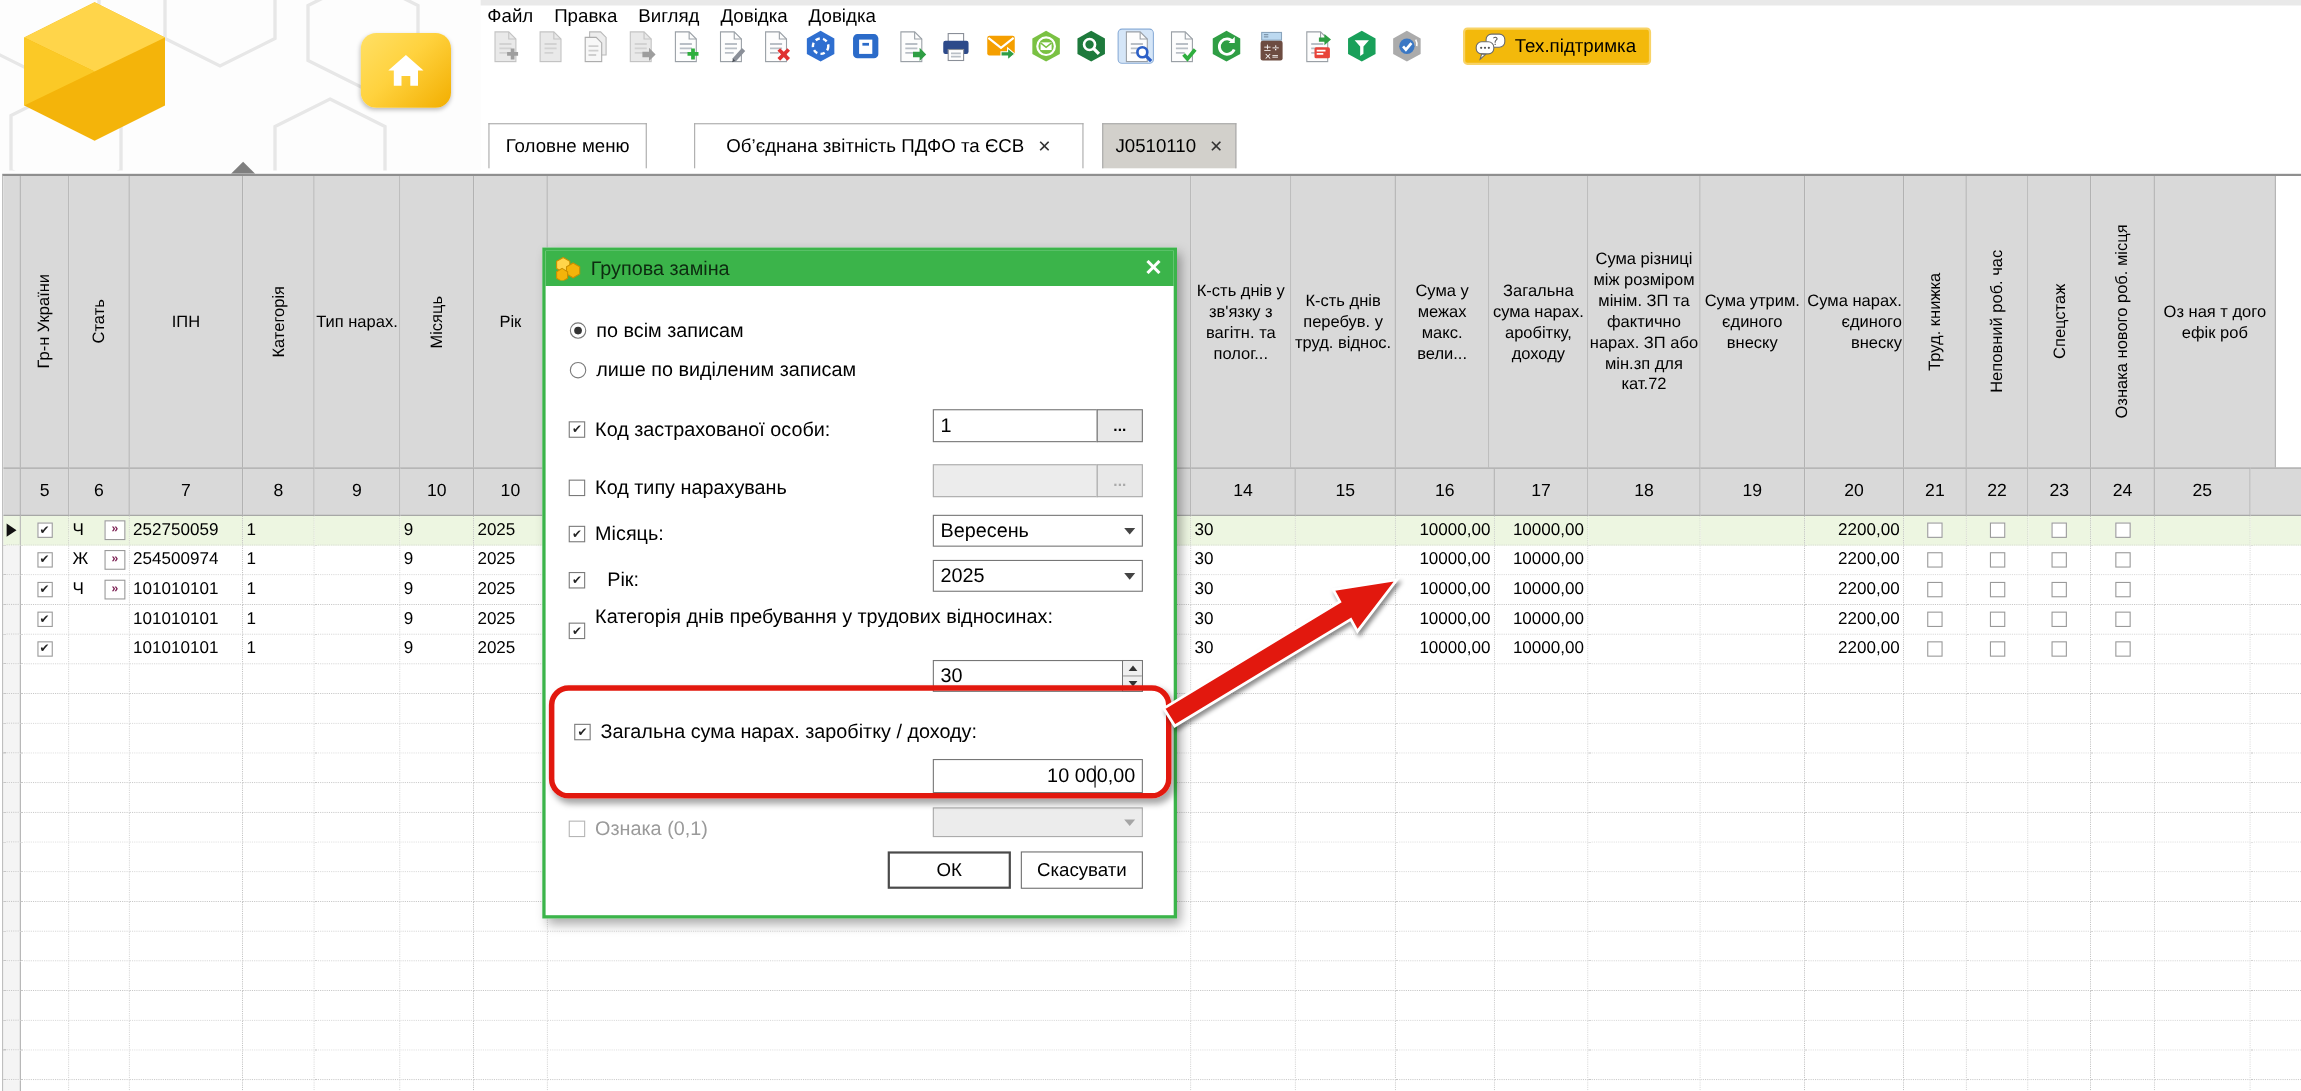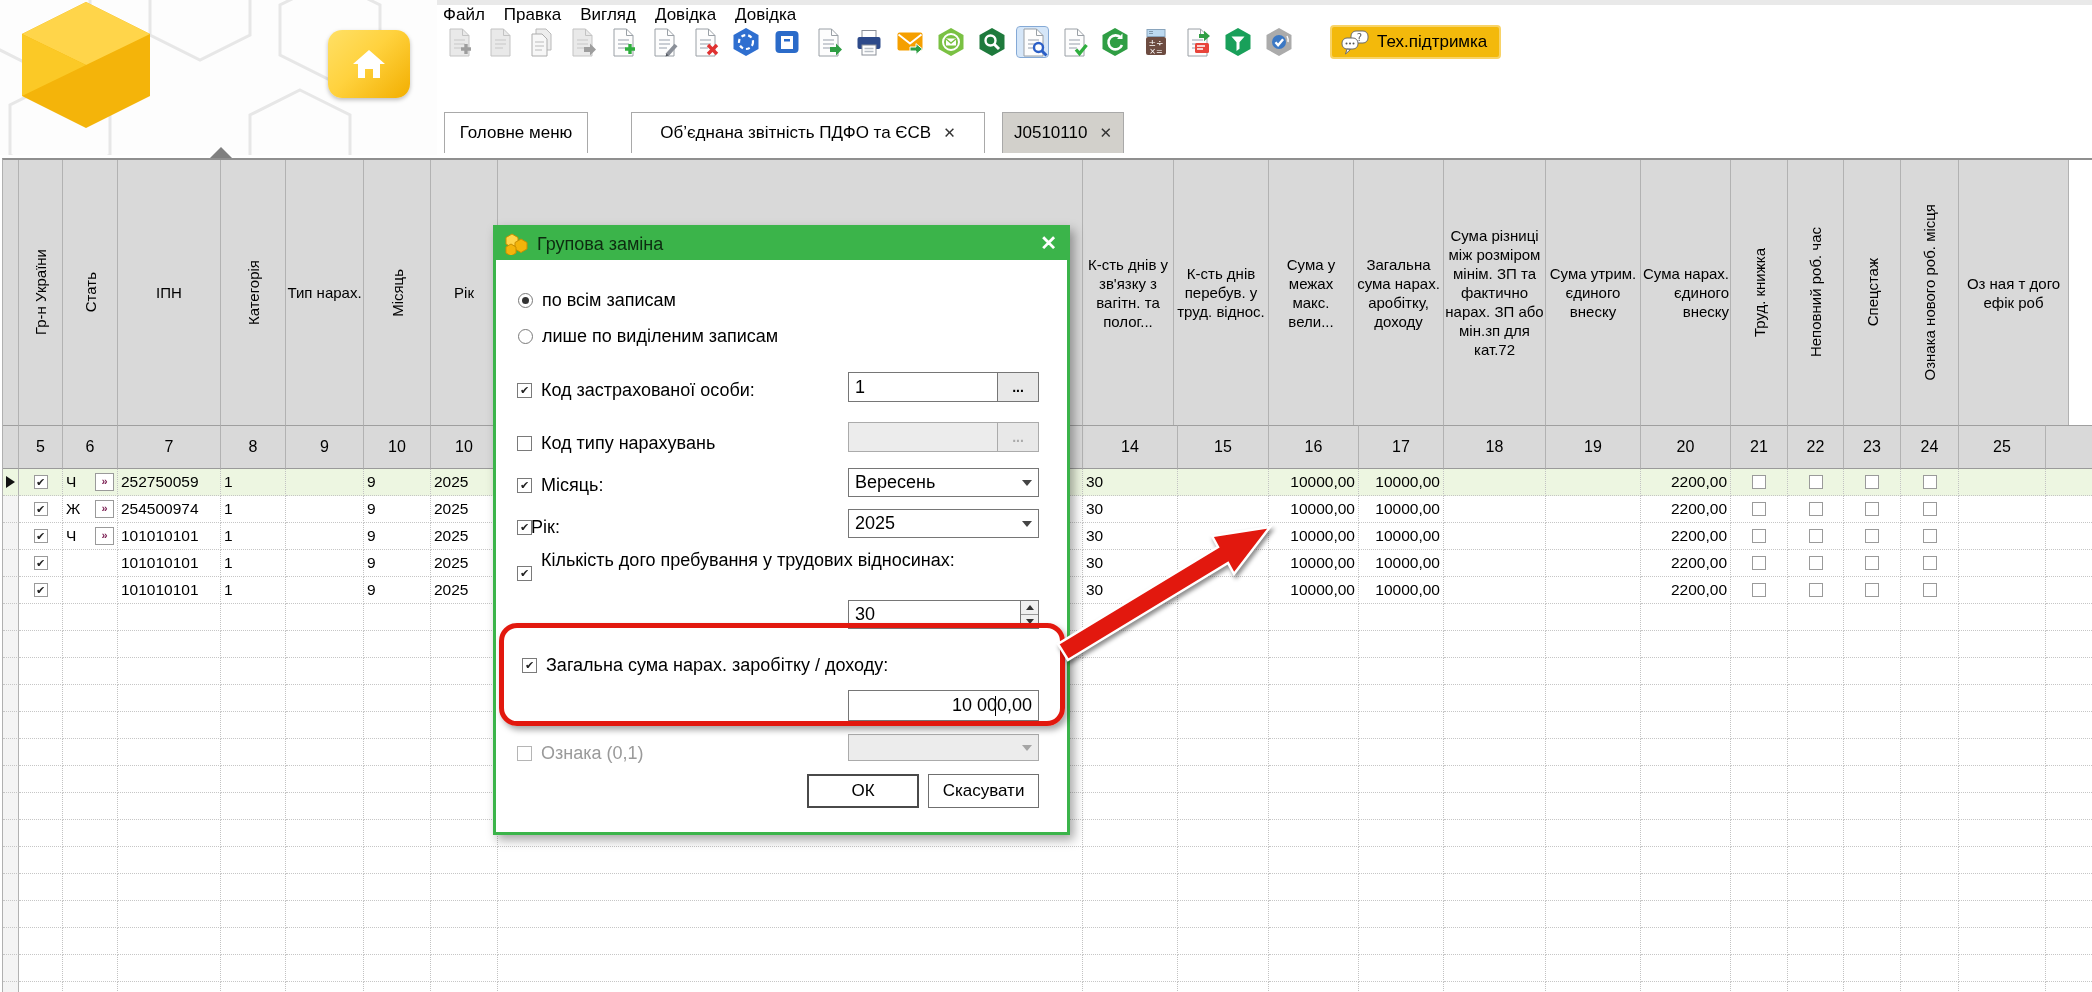--- a/index.html
+++ b/index.html
@@ -1115,28 +1115,28 @@
     </div>
 
   <span class="dcbx checked" style="left:21px;top:250px;"></span>
   <span class="dlg-lbl" style="left:45px;top:247px;">Місяць:</span>
   <div class="fld" style="left:352px;top:240px;width:191px;height:29px;">
       <span>Вересень</span>
       <span class="sel-arrow"></span>
     </div>
 
   <span class="dcbx checked" style="left:21px;top:292px;"></span>
-  <span class="dlg-lbl" style="left:35px;top:289px;text-align:center;">Рік:</span>
+  <span class="dlg-lbl" style="left:56px;top:289px;text-align:center;">Рік:</span>
   <div class="fld" style="left:352px;top:281px;width:191px;height:29px;">
       <span>2025</span>
       <span class="sel-arrow"></span>
     </div>
 
   <span class="dcbx checked" style="left:21px;top:338px;"></span>
-  <span class="dlg-lbl" style="left:45px;top:322px;width:450px;">Кількість дого пребування у трудових відносинах:</span>
+  <span class="dlg-lbl" style="left:45px;top:322px;width:450px;">Категорія днів пребування у трудових відносинах:</span>
   <div class="fld" style="left:352px;top:372px;width:191px;height:29px;">
       <span>30</span>
     </div>
   <div class="spin-btns" style="left:524px;top:372px;height:29px;">
     <div>
         <span class="tri-up"></span>
       </div>
     <div>
         <span class="tri-dn"></span>
       </div>

